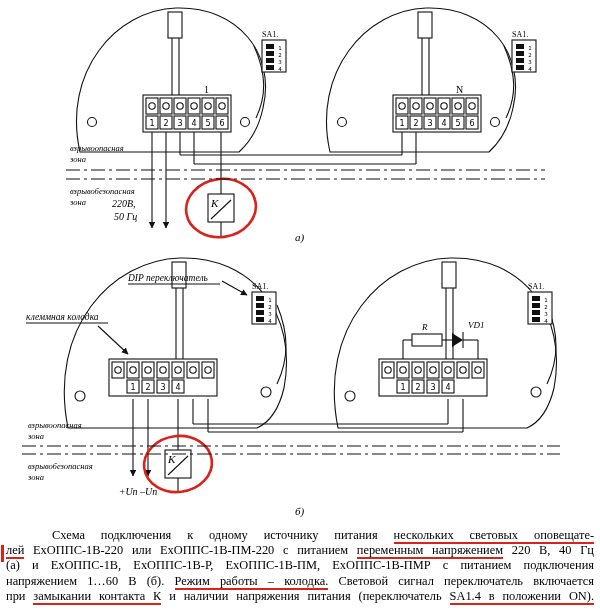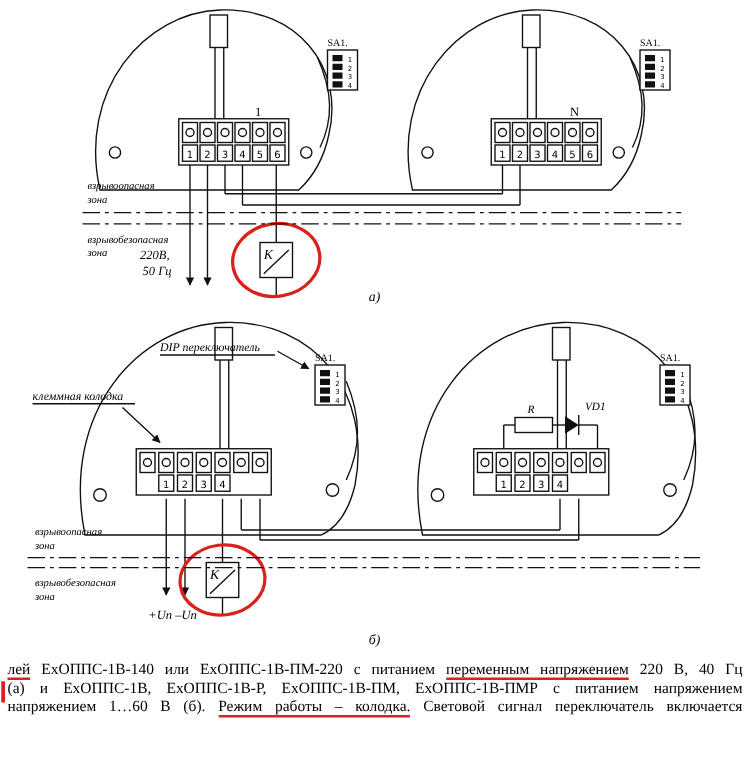--- a/index.html
+++ b/index.html
@@ -296,17 +296,19 @@
     <text class="lbl" font-size="8.5" x="28" y="469">взрывобезопасная</text>
     <text class="lbl" font-size="8.5" x="28" y="480">зона</text>
 
     <text class="lbl" font-size="10" x="138" y="495" text-anchor="middle">+Uп  –Uп</text>
 
     <text class="lbl" font-size="11" x="295" y="515">б)</text>
   </g>
 </svg>
 
 <div class="para">
-  <div class="pline"><span class="ru">лей</span><span> ЕхОППС-1В-140 или ЕхОППС-1В-ПМ-220 с питанием </span><span class="ru">переменным напряжением</span><span> 220 В, 40 Гц</span></div>
-  <div class="pline"><span>(а) и ЕхОППС-1В, ЕхОППС-1В-Р, ЕхОППС-1В-ПМ, ЕхОППС-1В-ПМР с питанием напряжением</span></div>
+  <div class="pline indent"><span>Схема подключения к одному источнику питания </span><span class="ru">нескольких световых оповещате-</span></div>
+  <div class="pline"><span class="ru">лей</span><span> ЕхОППС-1В-220 или ЕхОППС-1В-ПМ-220 с питанием </span><span class="ru">переменным напряжением</span><span> 220 В, 40 Гц</span></div>
+  <div class="pline"><span>(а) и ЕхОППС-1В, ЕхОППС-1В-Р, ЕхОППС-1В-ПМ, ЕхОППС-1В-ПМР с питанием подключения</span></div>
   <div class="pline"><span>напряжением 1…60 В (б). </span><span class="ru">Режим работы – колодка.</span><span> Световой сигнал переключатель включается</span></div>
+  <div class="pline"><span>при </span><span class="ru">замыкании контакта К</span><span> и наличии напряжения питания (переключатель </span><span class="ru">SA1.4 в положении ON).</span></div>
 </div>
 <div class="mtick"></div>
 
 </body></html>

